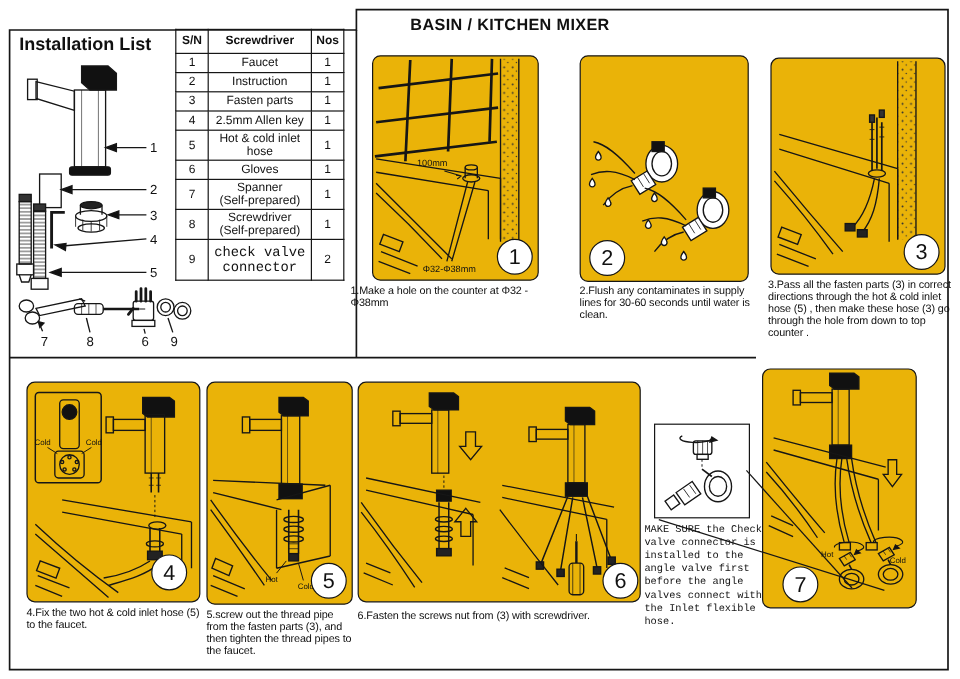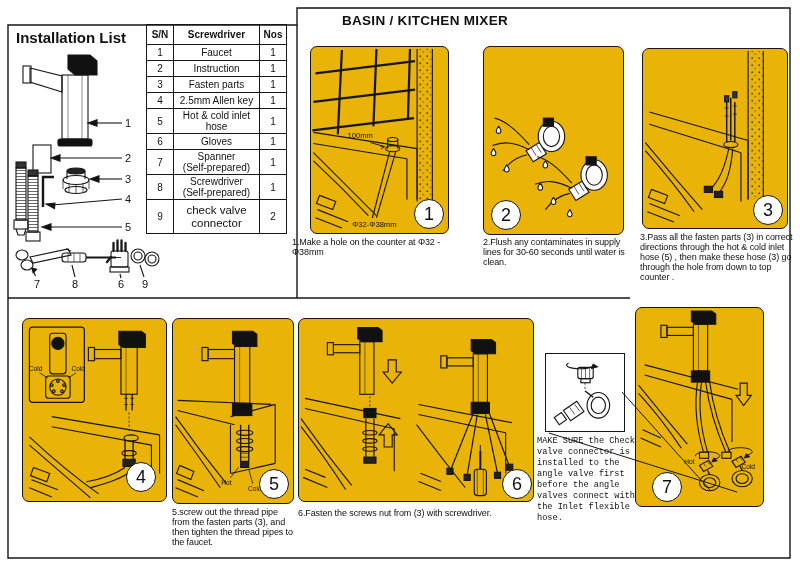--- a/index.html
+++ b/index.html
@@ -15,21 +15,21 @@
   .badge{position:absolute;width:28px;height:28px;border:1.7px solid #161616;border-radius:50%;
          background:#fff;display:flex;align-items:center;justify-content:center;
          font-size:18px;line-height:1;z-index:2;}
   .cap{position:absolute;font-size:9px;line-height:1.12;letter-spacing:-.1px;color:#101010;}
   table.parts{position:absolute;left:146px;top:24px;border-collapse:collapse;table-layout:fixed;
               width:140px;font-size:10px;line-height:11px;}
   .parts th,.parts td{border:1.1px solid #161616;text-align:center;vertical-align:middle;
                       padding:1px 2px;}
   .parts th{font-weight:bold;}
   .parts td span{display:block;}
-  .parts tr.r9 td.desc{font-family:Liberation Sans, sans-serif;
+  .parts tr.r9 td.desc{font-family:Liberation Mono, monospace;
                        font-size:11.5px;line-height:13px;text-align:center;}
   .note-text{position:absolute;left:537px;top:436px;width:101px;font-size:8.6px;line-height:1.28;
              font-family:"Liberation Mono","DejaVu Sans Mono",monospace;}
   .note-fig{position:absolute;left:545px;top:353px;width:78px;height:77px;
             border:1.3px solid #161616;background:#fff;}
   .overlay{position:absolute;pointer-events:none;z-index:3;}
   svg text{font-family:"Liberation Sans",sans-serif;fill:#111;stroke:none;}
 </style>
 </head>
 <body>
@@ -371,20 +371,21 @@
           <path d="M100,146 C88,154 74,158 62,160 M108,148 C96,158 80,162 66,166"></path>
         </g>
         <path d="M6,116 Q40,148 74,172 M6,124 Q36,150 66,176"></path>
         <path d="M10,146 l16,6 l-3,8 l-16,-6 z M8,158 l26,10 M6,166 l22,9"></path>
       </g>
       <text x="12" y="51" font-size="6.5" text-anchor="middle">Cold</text>
       <text x="54" y="51" font-size="6.5" text-anchor="middle">Cold</text>
     </svg>
     <div class="badge" style="left:103px;top:143px">4</div>
   </div>
+  <div class="cap" style="left:22px;top:505px;width:150px">4.Fix the two hot &amp; cold inlet hose (5) to the faucet.</div>
 
   <div class="panel" style="left:172px;top:318px;width:120px;height:184px">
     <svg viewBox="0 0 117 181">
       <g stroke="#161616" fill="none" stroke-width="1.1">
         <g>
           <path d="M58,12 h20 l4,3 v12 h-20 l-4,-3 z" fill="#111"></path>
           <rect x="60" y="27" width="15" height="56"></rect>
           <path d="M65,27 V83" stroke-width="0.5"></path>
           <rect x="34" y="30" width="26" height="9"></rect>
           <rect x="28" y="28" width="6" height="13"></rect>

